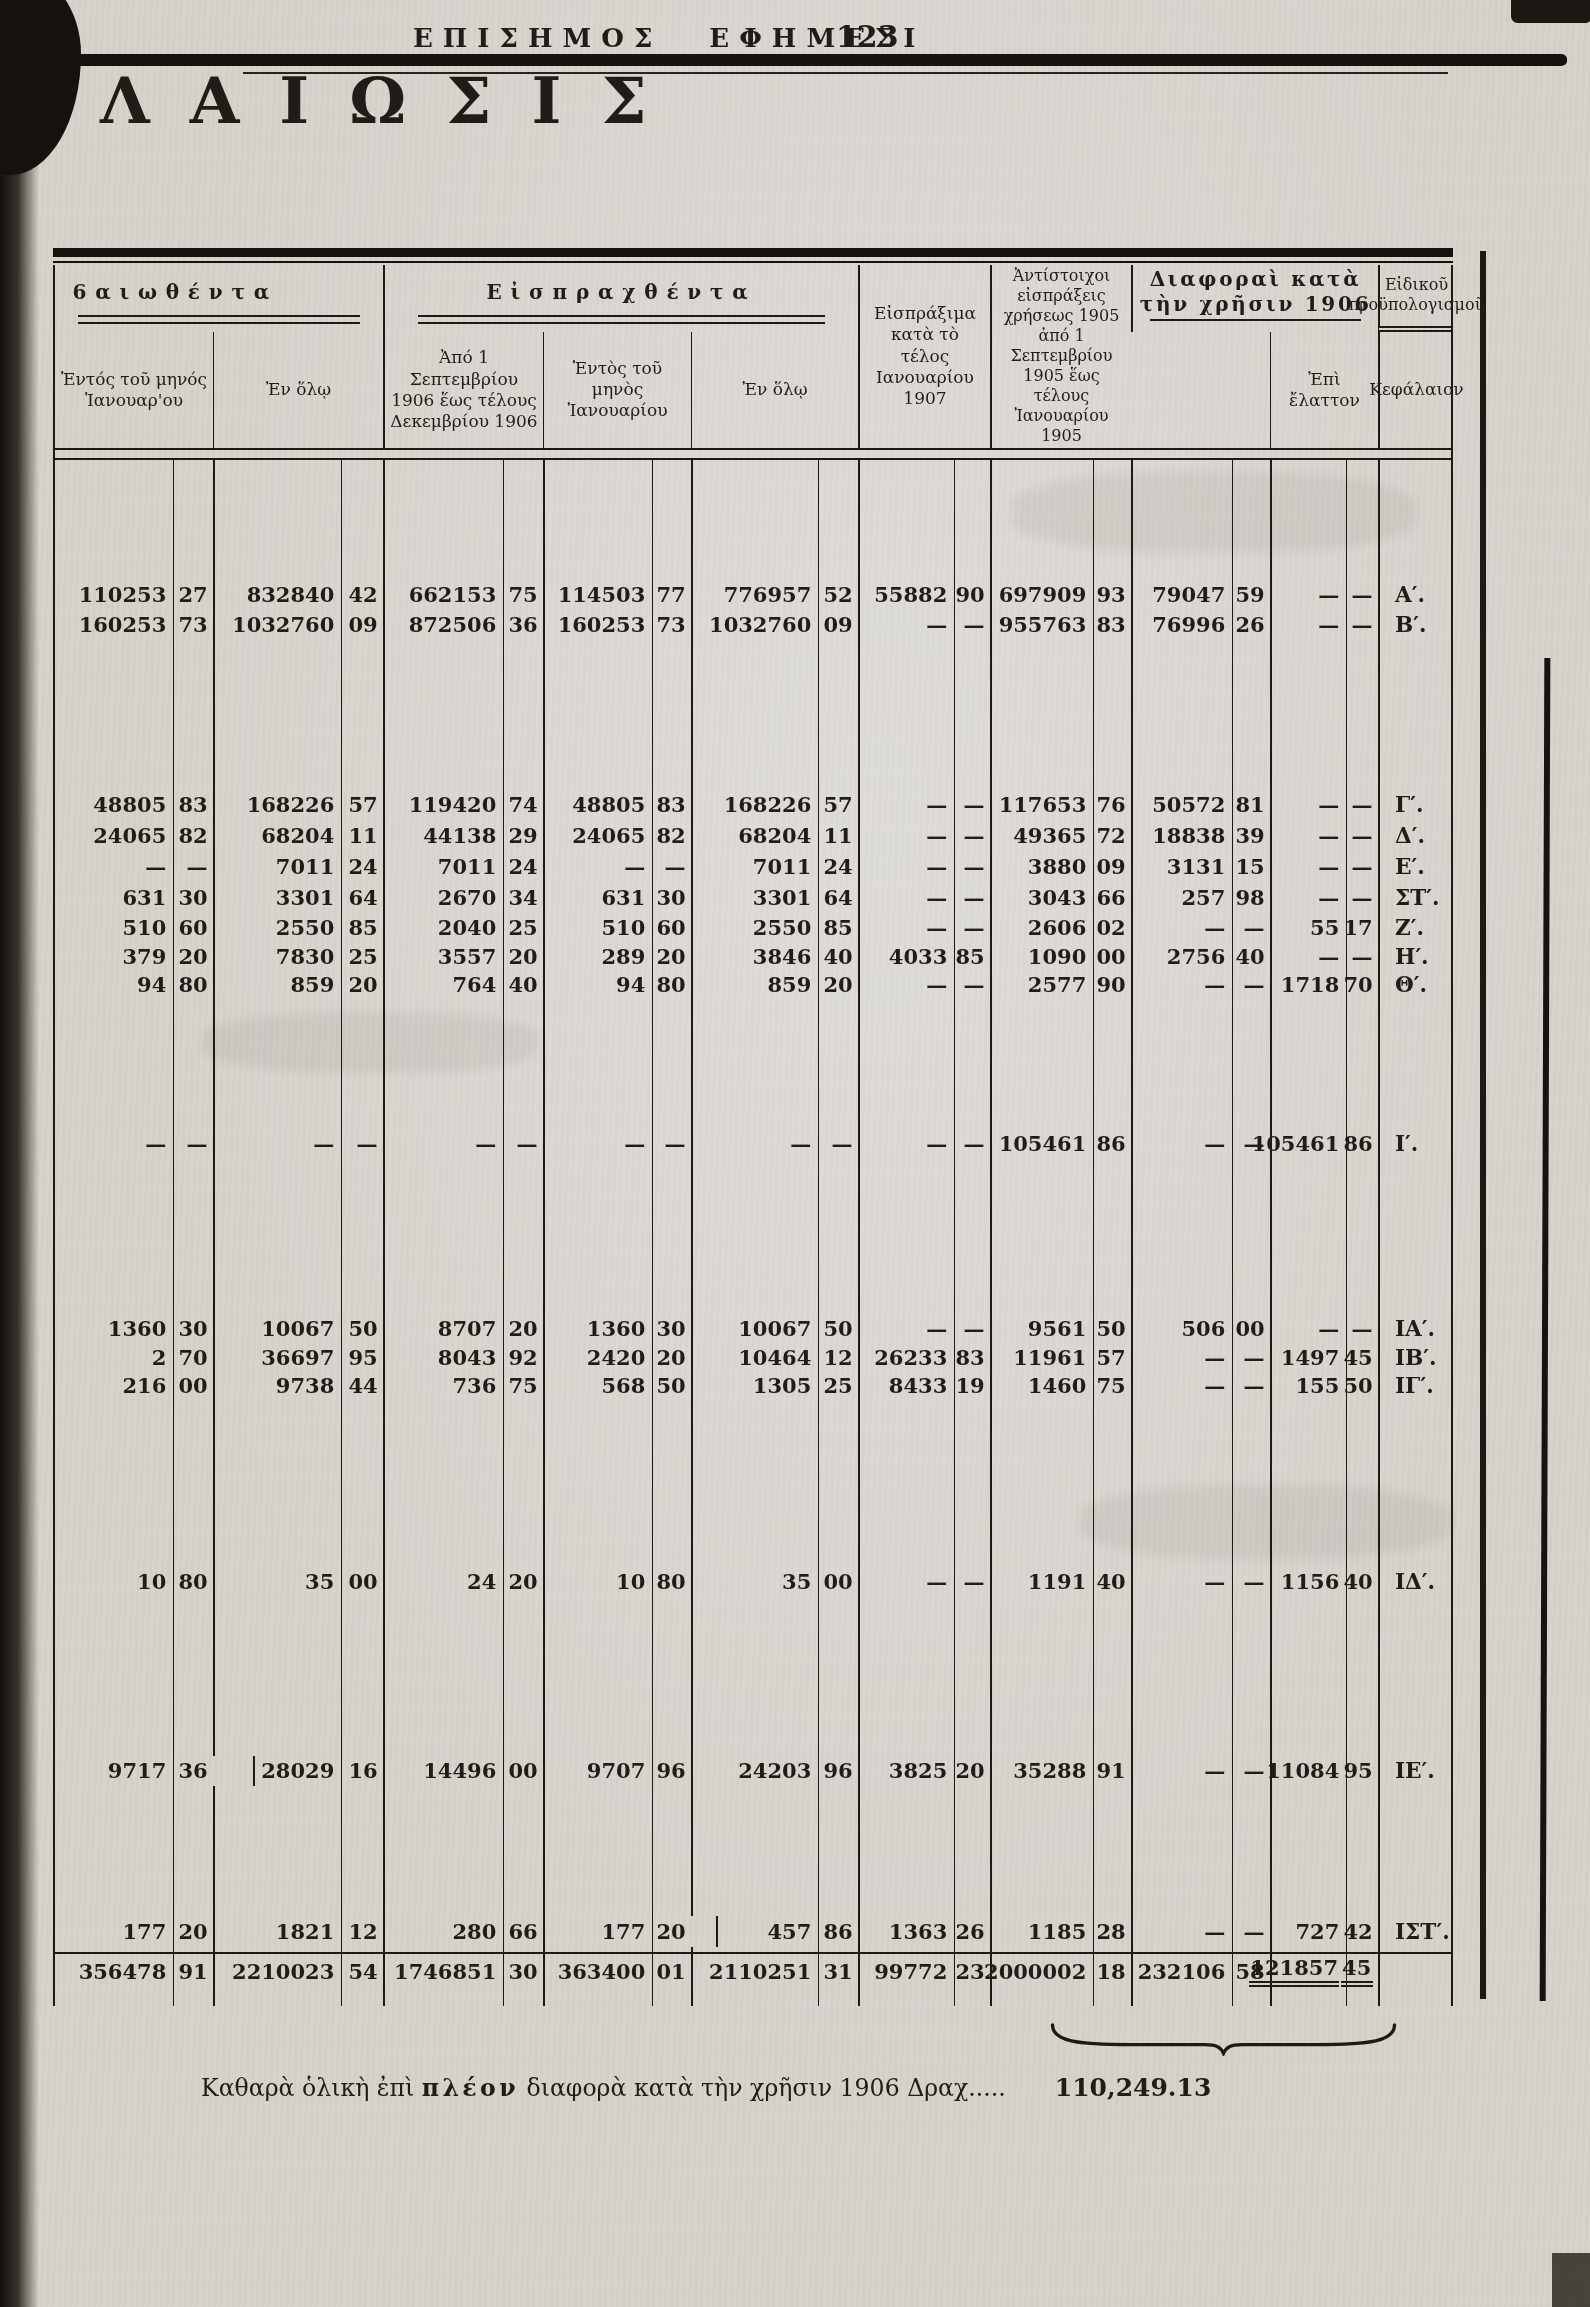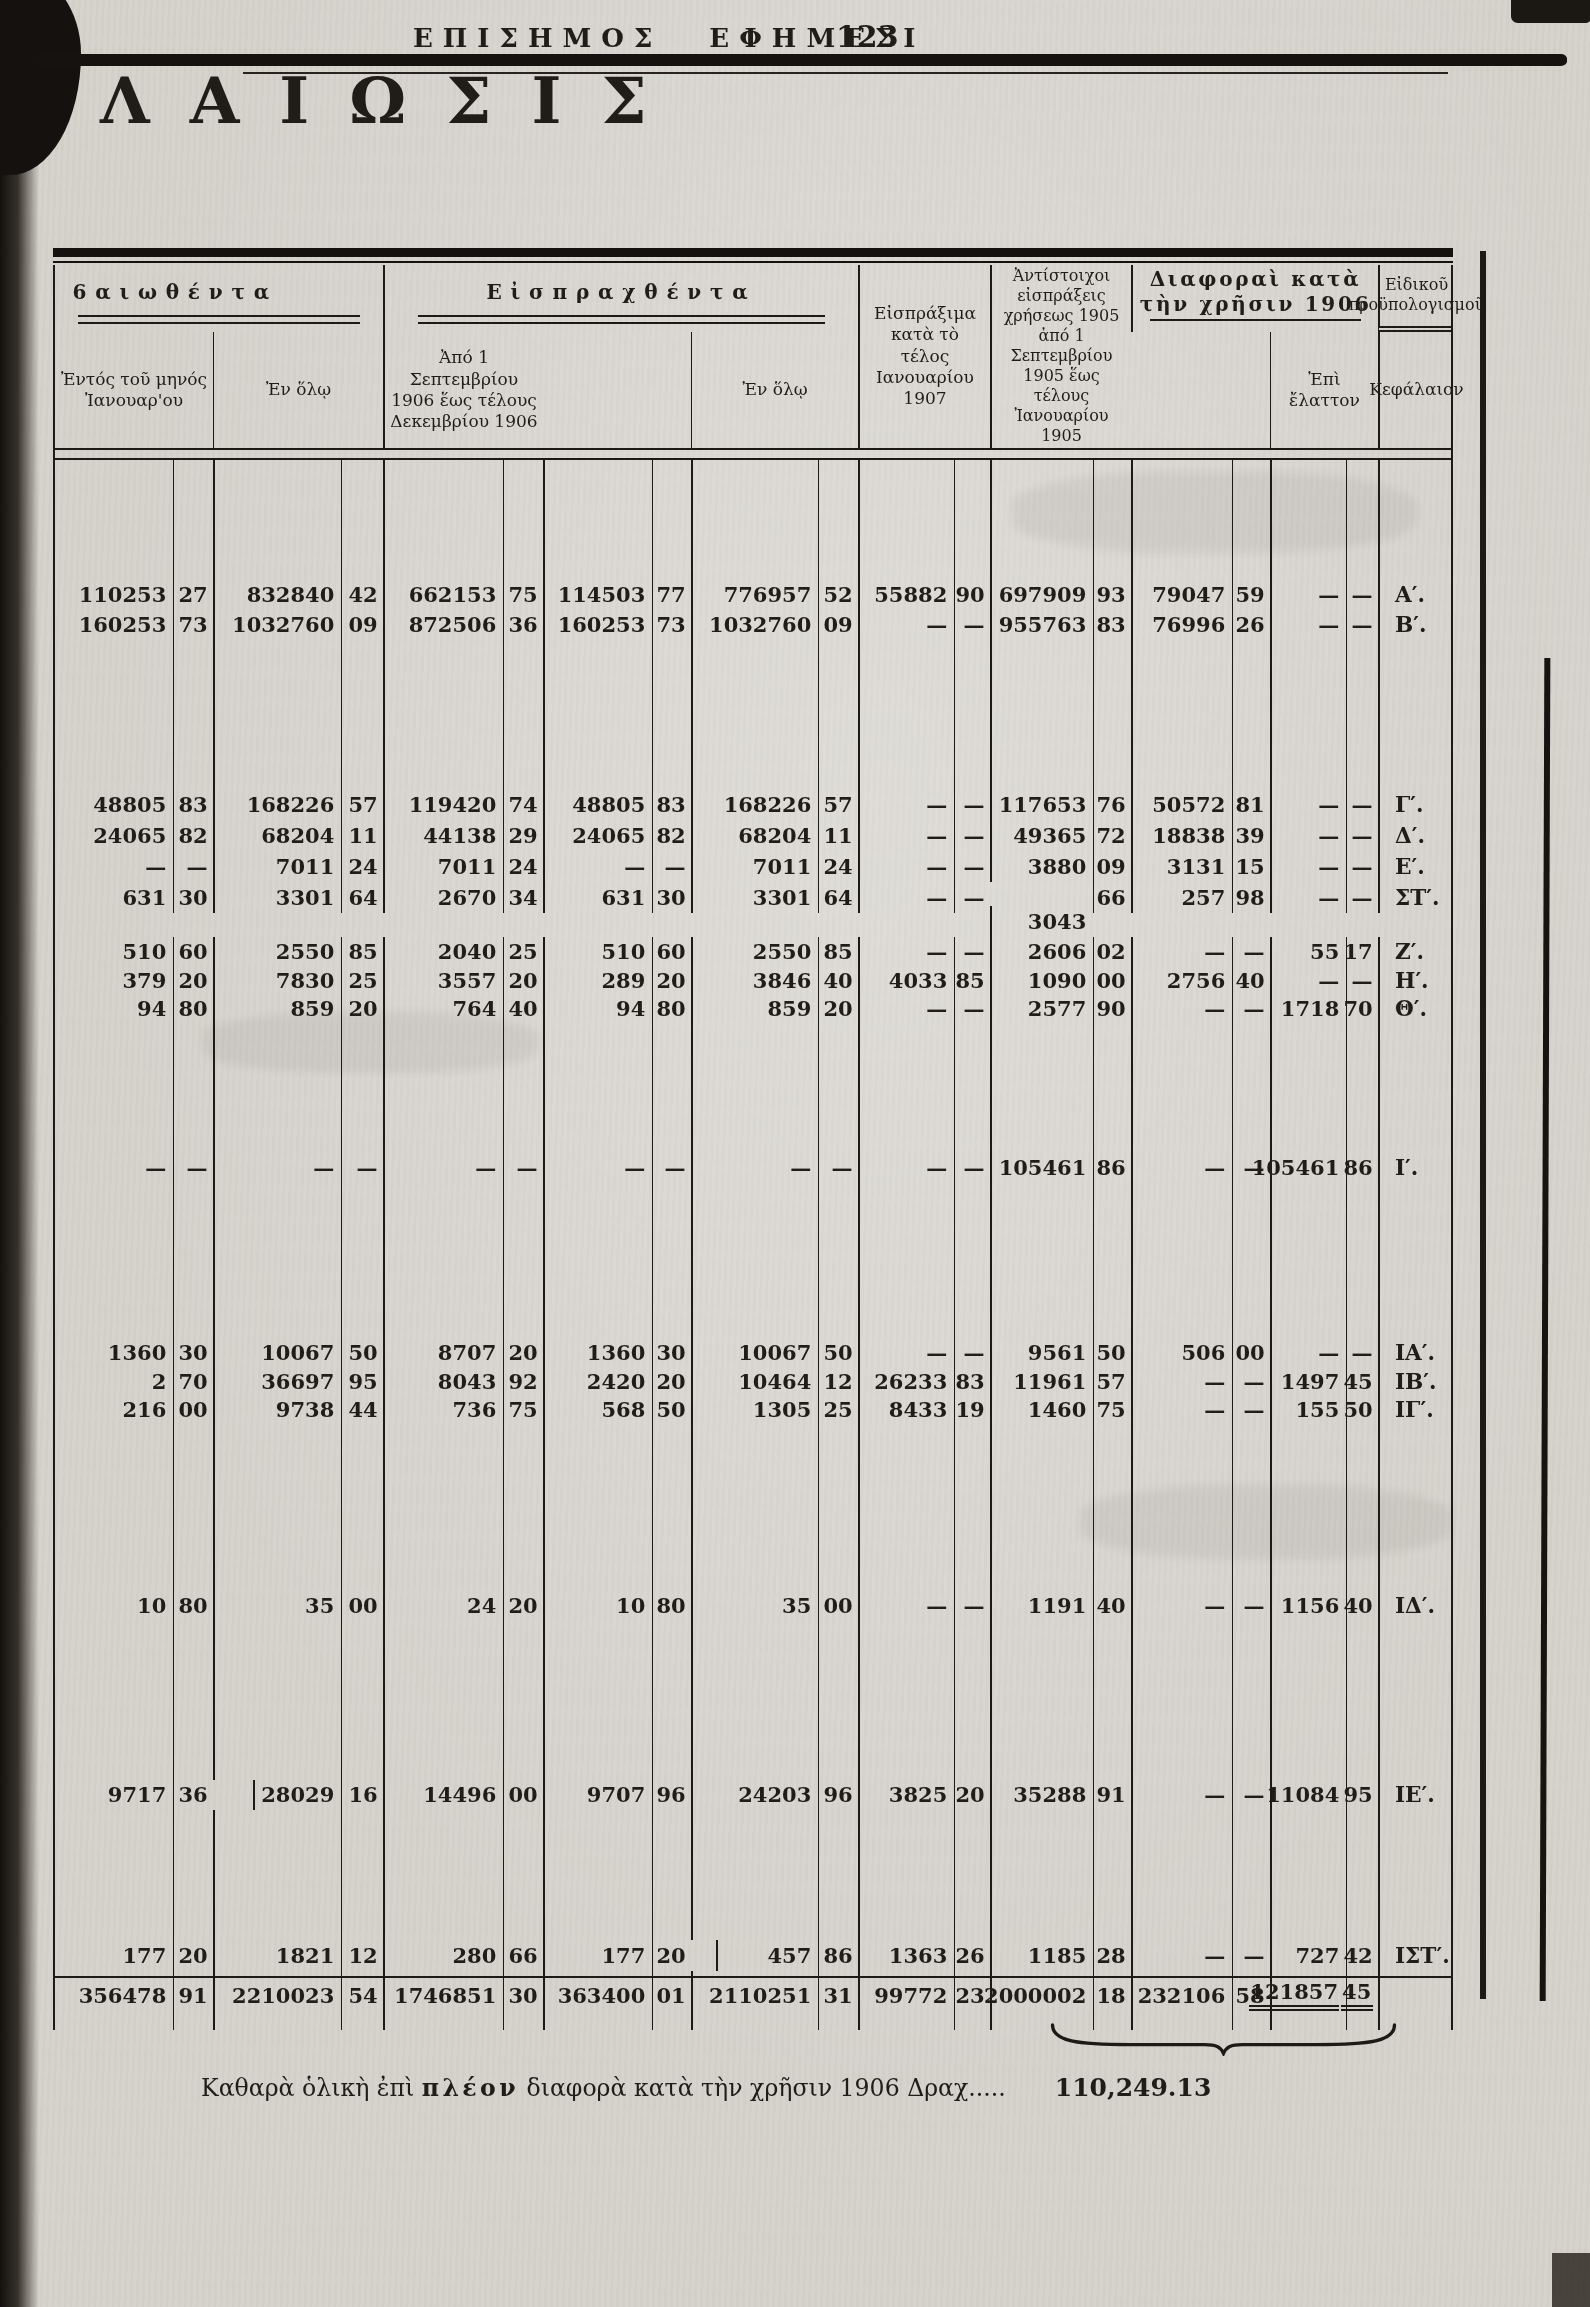--- a/index.html
+++ b/index.html
@@ -109,20 +109,21 @@
         </div>
       <div class="ch c6 bl3">Εἰσπράξιμα κατὰ τὸ τέλος Ιανουαρίου 1907</div>
       <div class="ch c7 bl3">Ἀντίστοιχοι εἰσπράξεις χρήσεως 1905 ἀπό 1 Σεπτεμβρίου 1905 ἕως τέλους Ἰανουαρίου 1905</div>
       <div class="gh g3 bl3">
           <span>Διαφοραὶ κατὰ τὴν χρῆσιν 1906</span>
         </div>
       <div class="ch c10t bl3">Εἰδικοῦ προϋπολογισμοῦ</div>
       <div class="ch s1">Ἐντός τοῦ μηνός Ἰανουαρ'ου</div>
       <div class="ch s2 bl2">Ἐν ὅλῳ</div>
       <div class="ch s3 bl3">Ἀπό 1 Σεπτεμβρίου 1906 ἕως τέλους Δεκεμβρίου 1906</div>
+      <div class="ch s4 bl2">Ἐντὸς τοῦ μηνὸς Ἰανουαρίου</div>
       <div class="ch s5 bl2">Ἐν ὅλῳ</div>
       <div class="ch s9 bl2">Ἐπὶ ἔλαττον</div>
       <div class="ch c10b bl3">Κεφάλαιον</div>
     </div>
     <div class="thead-bottom"></div>
 
     <div class="tbody">
         <div class="cell v" style="height: 120px;"></div>
         <div class="cell c bl2" style="height: 120px;"></div>
         <div class="cell v bl3" style="height: 120px;"></div>
@@ -261,21 +262,21 @@
         <div class="cell v bl3" style="height: 31px;">3301</div>
         <div class="cell c bl2" style="height: 31px;">64</div>
         <div class="cell v bl3" style="height: 31px; text-align: right;">2670</div>
         <div class="cell c bl2" style="height: 31px;">34</div>
         <div class="cell v bl3" style="height: 31px;">631</div>
         <div class="cell c bl2" style="height: 31px;">30</div>
         <div class="cell v bl3" style="height: 31px;">3301</div>
         <div class="cell c bl2" style="height: 31px;">64</div>
         <div class="cell v bl3" style="height: 31px;">—</div>
         <div class="cell c bl2" style="height: 31px;">—</div>
-        <div class="cell v bl3" style="height: 31px; margin-top: 24px;">3043</div>
+        <div class="cell v bl3" style="height: 31px;">3043</div>
         <div class="cell c bl2" style="height: 31px;">66</div>
         <div class="cell v bl3" style="height: 31px;">257</div>
         <div class="cell c bl2" style="height: 31px;">98</div>
         <div class="cell v bl3" style="height: 31px;">—</div>
         <div class="cell c bl2" style="height: 31px;">—</div>
         <div class="cell kef bl3" style="height: 31px;">ΣΤ′.</div>
         <div class="cell v" style="height: 30px;">510</div>
         <div class="cell c bl2" style="height: 30px;">60</div>
         <div class="cell v bl3" style="height: 30px;">2550</div>
         <div class="cell c bl2" style="height: 30px;">85</div>

